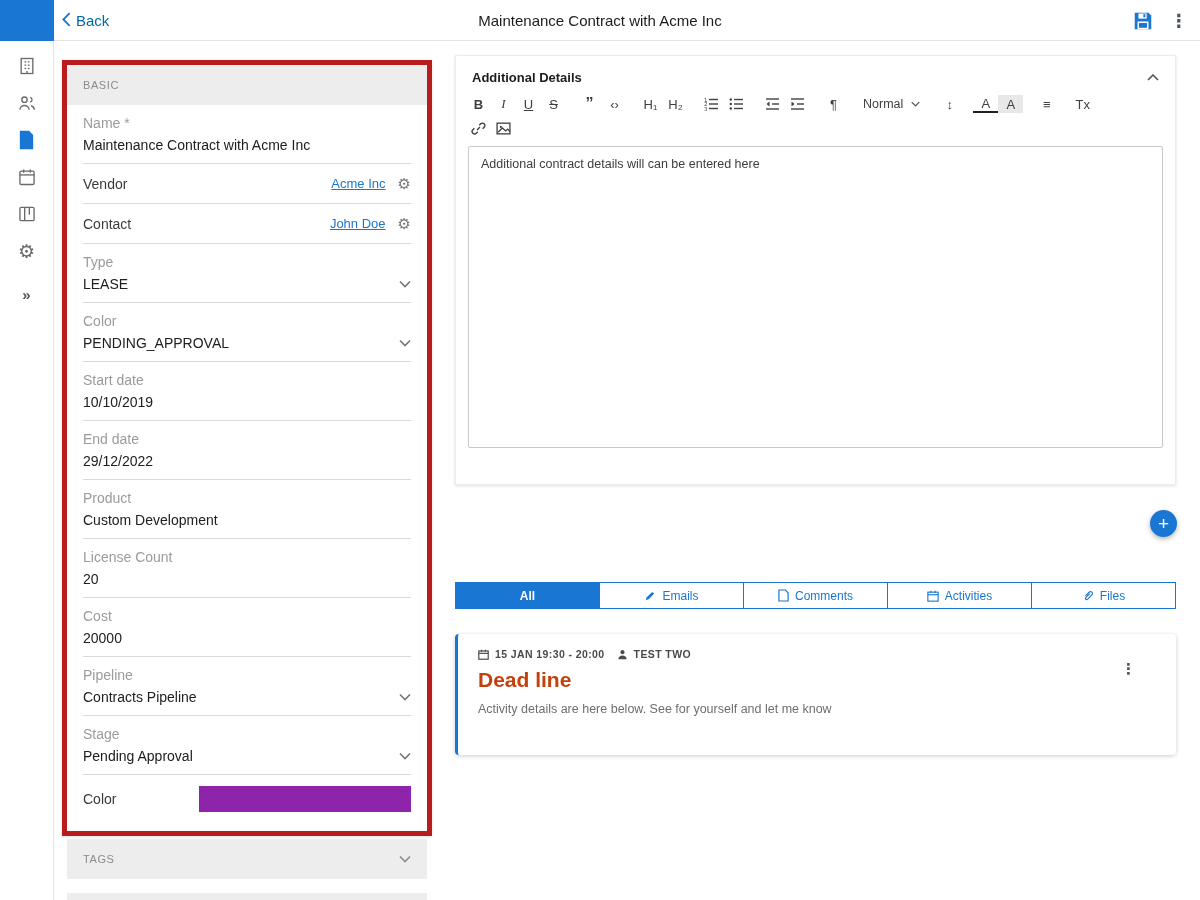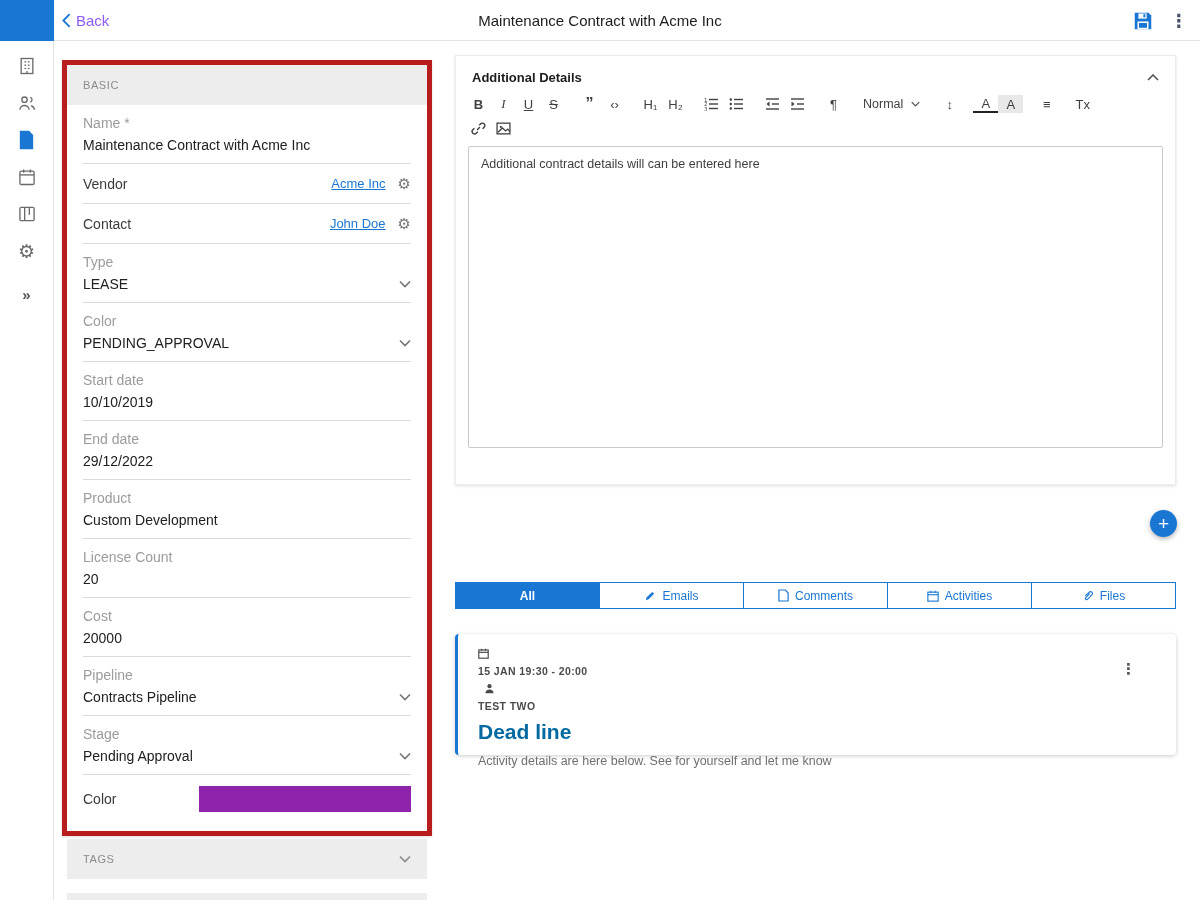--- a/index.html
+++ b/index.html
@@ -6,21 +6,21 @@
   html,body { margin:0; padding:0; }
   body {
     width:1200px; height:900px; position:relative; overflow:hidden;
     background:#ffffff;
     font-family:"Liberation Sans","DejaVu Sans",sans-serif;
     -webkit-font-smoothing:antialiased;
   }
   
   .appbar { position:absolute; top:0; left:0; right:0; height:41px; background:#fff; border-bottom:1px solid #e3e3e3; z-index:10; }
   .appbar-blue { position:absolute; top:0; left:0; width:54px; height:41px; background:#1976d2; }
-  .back-btn { position:absolute; left:62px; top:0; height:41px; display:flex; align-items:center; gap:5px; color:#8b5cf6; font-size:15px; cursor:pointer; }
+  .back-btn { position:absolute; left:62px; top:12px; height:41px; display:flex; align-items:flex-start; gap:5px; color:#0369a1; font-size:15px; cursor:pointer; }
   .appbar-title { position:absolute; left:0; right:0; top:0; height:41px; display:flex; align-items:center; justify-content:center; font-size:15px; color:#1c1c1c; font-weight:500; pointer-events:none; }
   .appbar-actions { position:absolute; right:12px; top:0; height:41px; display:flex; align-items:center; gap:16px; }
   .kebab { color:#4a5568; font-size:18px; font-weight:bold; line-height:1; cursor:pointer; }
   
   .rail { position:absolute; top:41px; left:0; bottom:0; width:54px; background:#fff; border-right:1px solid #e3e3e3; display:flex; flex-direction:column; align-items:center; padding-top:12px; gap:11px; }
   .rail-ic { width:26px; height:26px; display:flex; align-items:center; justify-content:center; color:#6a6a6a; cursor:pointer; }
   .rail-ic.active { color:#1976d2; }
   .rail-gear { font-size:19px; line-height:1; }
   .rail-expand { font-size:15px; font-weight:bold; color:#555; margin-top:6px; }
   
@@ -59,23 +59,23 @@
   .fab { position:absolute; left:1150px; top:510px; width:27px; height:27px; border-radius:50%; background:#1976d2; color:#fff; display:flex; align-items:center; justify-content:center; font-size:19px; line-height:1; box-shadow:0 2px 5px rgba(0,0,0,.3); cursor:pointer; }
   
   .tabs { position:absolute; left:455px; top:582px; width:721px; height:27px; display:flex; }
   .tab { flex:1; border:1px solid #1976d2; margin-left:-1px; display:flex; align-items:center; justify-content:center; gap:6px; font-size:12px; color:#1976d2; background:#fff; cursor:pointer; }
   .tab:first-child { margin-left:0; }
   .tab.active { background:#1976d2; color:#fff; font-weight:600; }
   .tab svg { display:block; }
   
   .act-card { position:absolute; left:455px; top:634px; width:721px; height:121px; background:#fff; border-radius:4px; box-shadow:0 1px 4px rgba(0,0,0,.2); border-left:3px solid #1976d2; }
   .act-inner { padding:14px 20px; position:relative; height:100%; }
-  .act-meta { display:flex; align-items:flex-start; gap:6px; font-size:10.5px; font-weight:600; color:#4a4a4a; letter-spacing:.4px;flex-direction:column; }
+  .act-meta { display:flex; align-items:flex-end; gap:6px; font-size:10.5px; font-weight:600; color:#4a4a4a; letter-spacing:.4px; }
   .act-kebab { position:absolute; right:40px; top:26px; color:#555; font-size:15px; font-weight:bold; cursor:pointer; }
-  .act-title { font-size:21px; font-weight:700; color:#0369a1; margin-top:8px; }
+  .act-title { font-size:21px; font-weight:700; color:#c2410c; margin-top:8px; }
   .act-body { font-size:12.5px; color:#6e6e6e; margin-top:10px; }
 </style>
 </head>
 <body>
 
 <div class="appbar">
   <div class="appbar-blue"></div>
   <div class="back-btn">
     <svg width="9" height="15" viewBox="0 0 10 16" fill="none" stroke="#1976d2" stroke-width="2">
         <path d="M8.5 1 L1.5 8 L8.5 15"></path>

